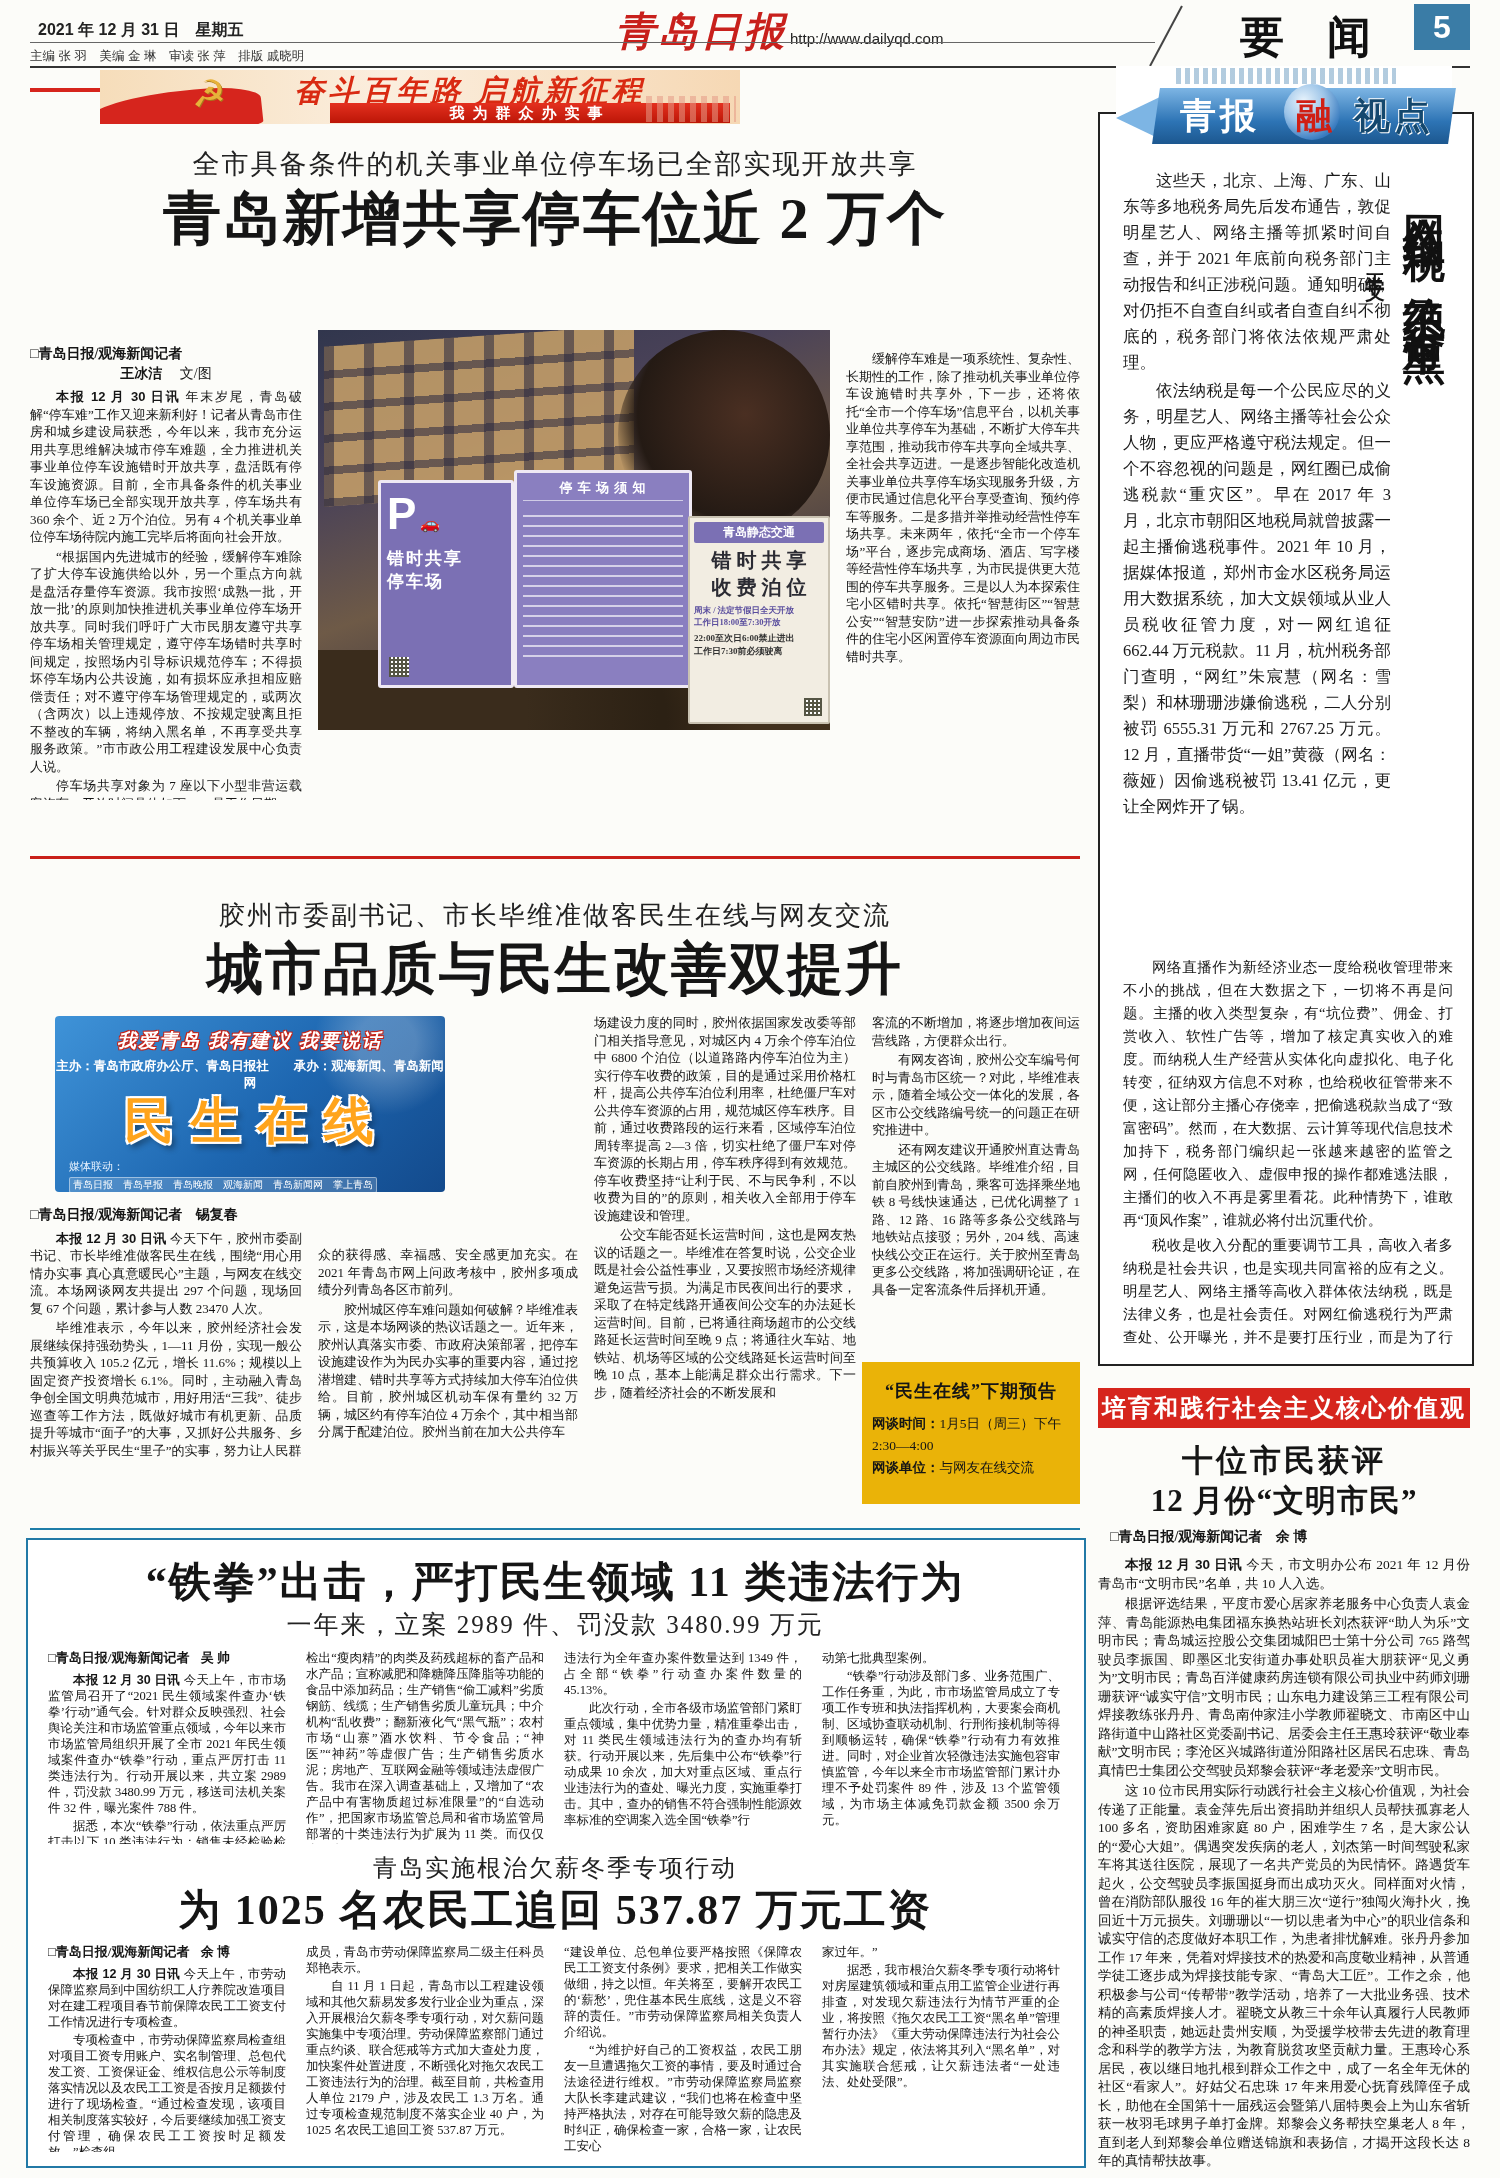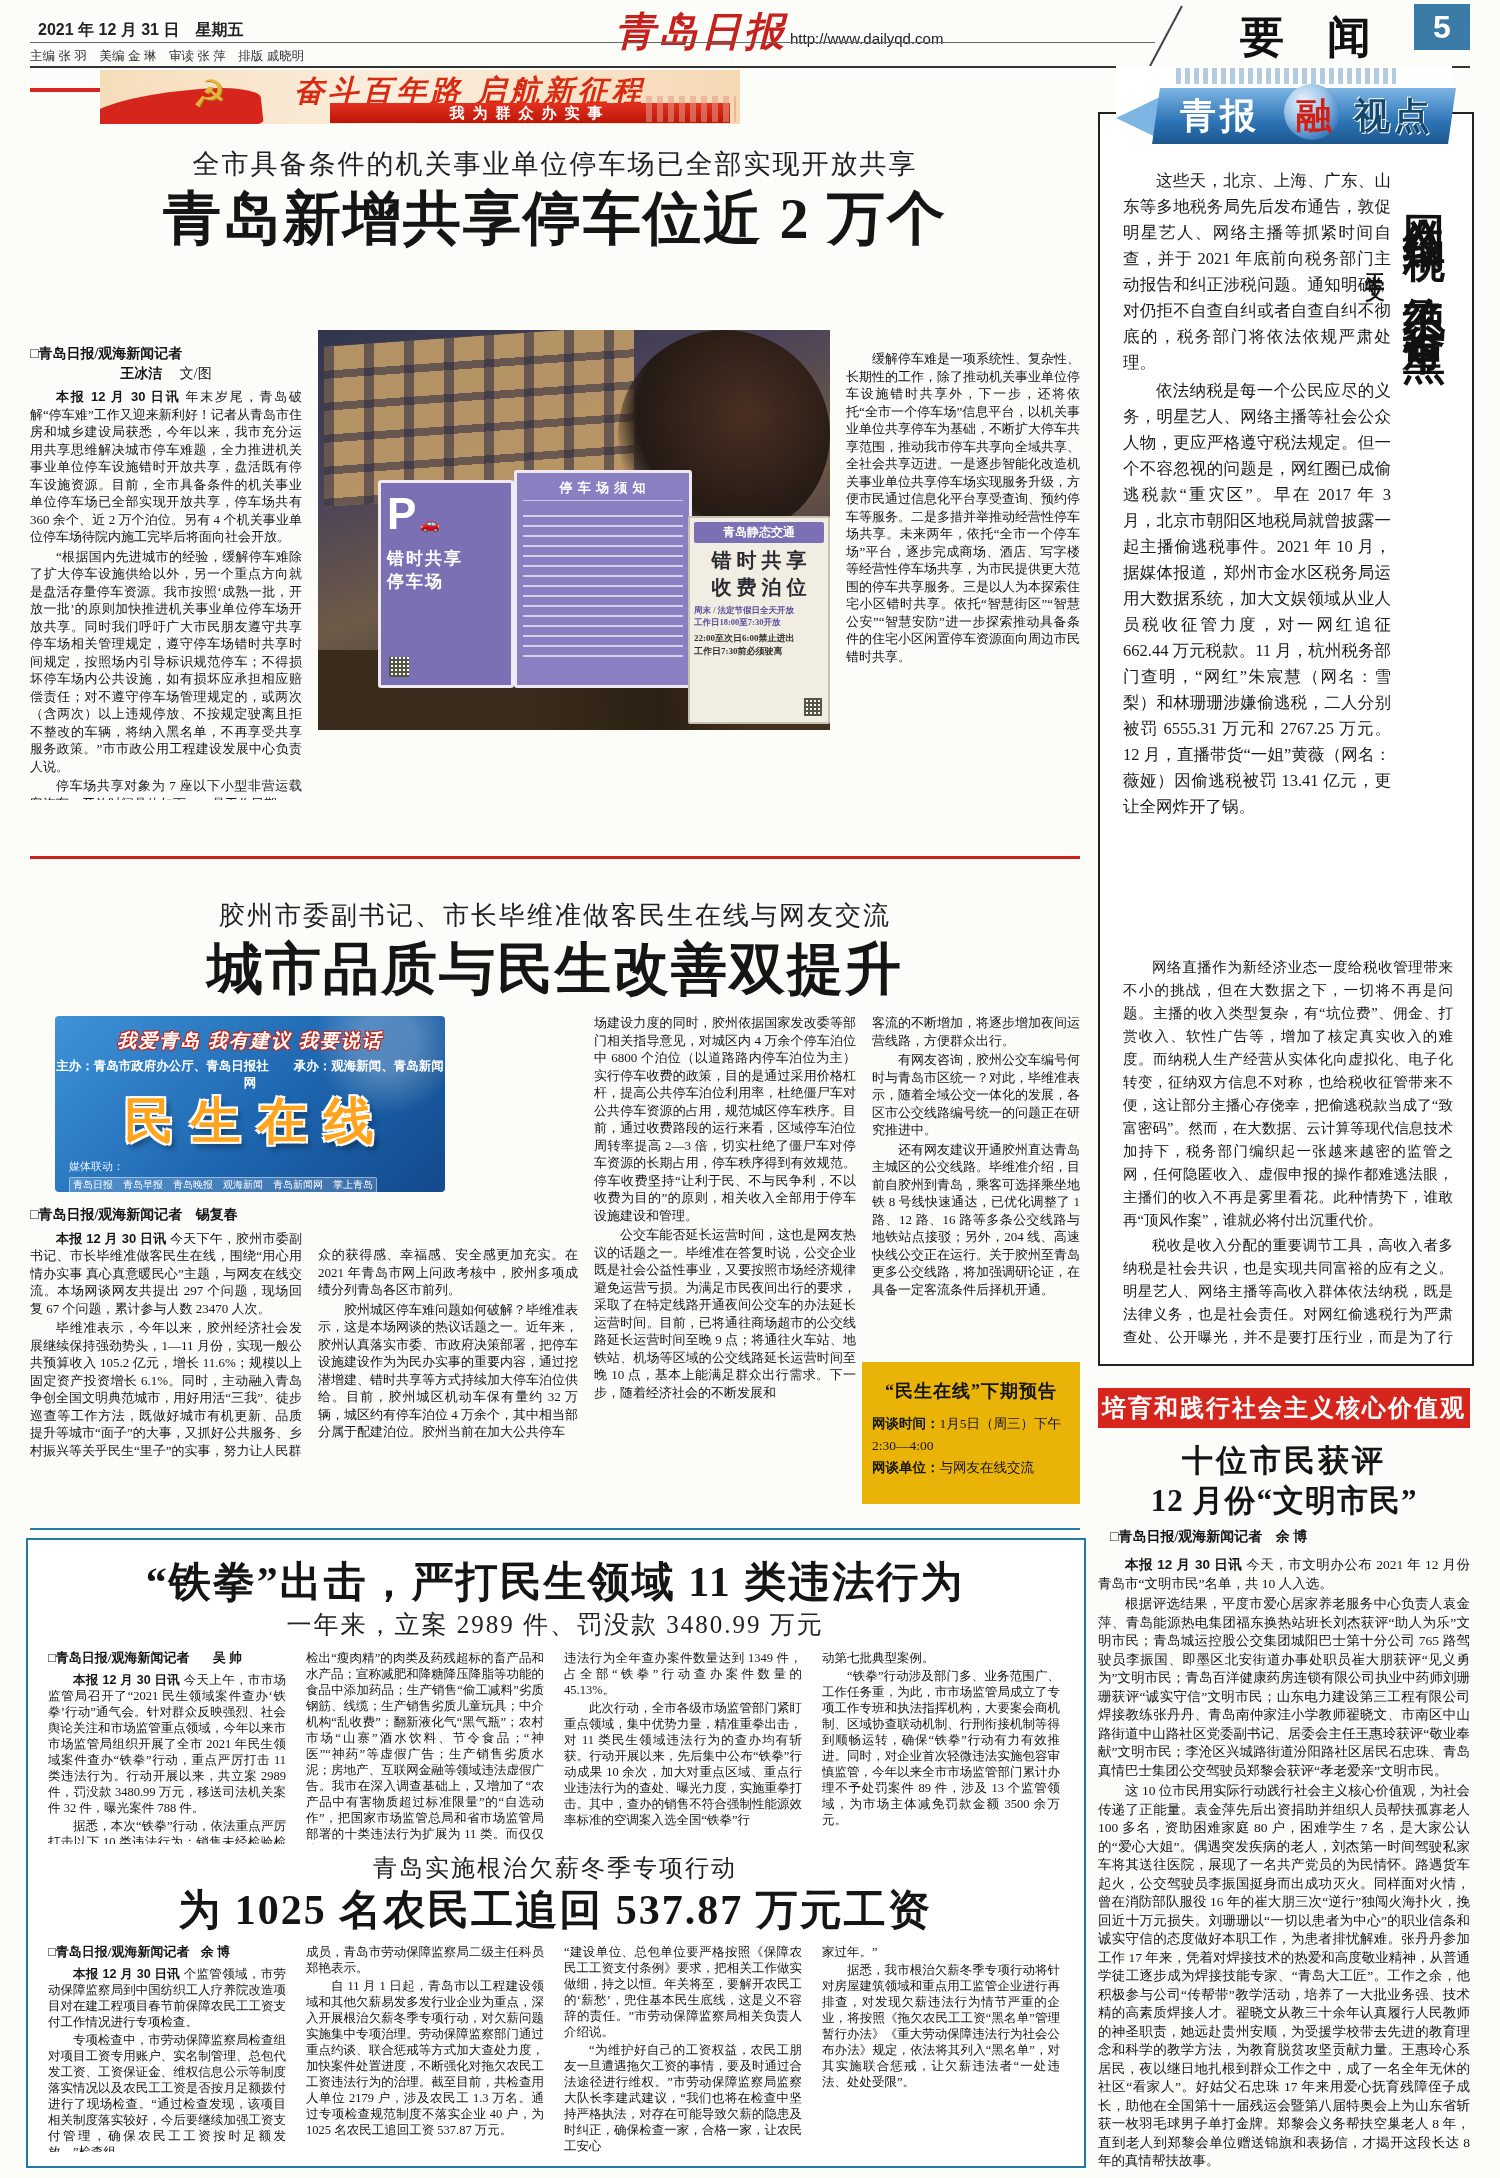--- a/index.html
+++ b/index.html
@@ -168,21 +168,21 @@
 </div>
 
 <div class="abs tealrule" style="left:30px;top:1528px;width:1050px;"></div>
 <div class="abs" style="left:26px;top:1538px;width:1056px;height:626px;border:2px solid #2279a6;background:#fff;"></div>
 
 <div class="abs hl" style="left:30px;top:1554px;width:1050px;font-size:42px;">“铁拳”出击，严打民生领域 11 类违法行为</div>
 <div class="abs kicker" style="left:30px;top:1608px;width:1050px;font-size:25px;">一年来，立案 2989 件、罚没款 3480.99 万元</div>
 
 <div class="abs clip j bodytxt2" style="left:48px;top:1650px;width:238px;height:194px;">
   <p class="byline" style="font-size:13px;"><span>□青岛日报/观海新闻记者</span>
-     <b style="margin-left:20px;">吴 帅</b></p>
+     <b style="margin-left:8px;">吴 帅</b></p>
   <p class="p"><b class="dl">本报 12 月 30 日讯</b>
      <span>今天上午，市市场监管局召开了“2021 民生领域案件查办‘铁拳’行动”通气会。针对群众反映强烈、社会舆论关注和市场监管重点领域，今年以来市市场监管局组织开展了全市 2021 年民生领域案件查办“铁拳”行动，重点严厉打击 11 类违法行为。行动开展以来，共立案 2989 件，罚没款 3480.99 万元，移送司法机关案件 32 件，曝光案件 788 件。</span></p>
   <p class="p">据悉，本次“铁拳”行动，依法重点严厉打击以下 10 类违法行为：销售未经检验检疫或</p>
 </div>
 <div class="abs clip j bodytxt2" style="left:306px;top:1650px;width:238px;height:194px;">
   <p class="p" style="text-indent:0;">检出“瘦肉精”的肉类及药残超标的畜产品和水产品；宣称减肥和降糖降压降脂等功能的食品中添加药品；生产销售“偷工减料”劣质钢筋、线缆；生产销售劣质儿童玩具；中介机构“乱收费”；翻新液化气“黑气瓶”；农村市场“山寨”酒水饮料、节令食品；“神医”“神药”等虚假广告；生产销售劣质水泥；房地产、互联网金融等领域违法虚假广告。我市在深入调查基础上，又增加了“农产品中有害物质超过标准限量”的“自选动作”，把国家市场监管总局和省市场监管局部署的十类违法行为扩展为 11 类。而仅仅这一类</p>
 </div>
 <div class="abs clip j bodytxt2" style="left:564px;top:1650px;width:238px;height:194px;">
   <p class="p" style="text-indent:0;">违法行为全年查办案件数量达到 1349 件，占全部“铁拳”行动查办案件数量的 45.13%。</p>
   <p class="p">此次行动，全市各级市场监管部门紧盯重点领域，集中优势力量，精准重拳出击，对 11 类民生领域违法行为的查办均有斩获。行动开展以来，先后集中公布“铁拳”行动成果 10 余次，加大对重点区域、重点行业违法行为的查处、曝光力度，实施重拳打击。其中，查办的销售不符合强制性能源效率标准的空调案入选全国“铁拳”行</p>
@@ -192,21 +192,21 @@
   <p class="p">“铁拳”行动涉及部门多、业务范围广、工作任务重，为此，市市场监管局成立了专项工作专班和执法指挥机构，大要案会商机制、区域协查联动机制、行刑衔接机制等得到顺畅运转，确保“铁拳”行动有力有效推进。同时，对企业首次轻微违法实施包容审慎监管，今年以来全市市场监管部门累计办理不予处罚案件 89 件，涉及 13 个监管领域，为市场主体减免罚款金额 3500 余万元。</p>
 </div>
 
 <div class="abs kicker" style="left:30px;top:1852px;width:1050px;font-size:24px;">青岛实施根治欠薪冬季专项行动</div>
 <div class="abs hl" style="left:30px;top:1882px;width:1050px;font-size:42px;">为 1025 名农民工追回 537.87 万元工资</div>
 
 <div class="abs clip j bodytxt2" style="left:48px;top:1944px;width:238px;height:208px;">
   <p class="byline" style="font-size:13px;"><span>□青岛日报/观海新闻记者</span>
      <b style="margin-left:8px;">余 博</b></p>
   <p class="p"><b class="dl">本报 12 月 30 日讯</b>
-     <span>个监管领域，市劳动保障监察局到中国纺织工人疗养院改造项目对在建工程项目春节前保障农民工工资支付工作情况进行专项检查。</span></p>
+     <span>今天上午，市劳动保障监察局到中国纺织工人疗养院改造项目对在建工程项目春节前保障农民工工资支付工作情况进行专项检查。</span></p>
   <p class="p">专项检查中，市劳动保障监察局检查组对项目工资专用账户、实名制管理、总包代发工资、工资保证金、维权信息公示等制度落实情况以及农民工工资是否按月足额拨付进行了现场检查。“通过检查发现，该项目相关制度落实较好，今后要继续加强工资支付管理，确保农民工工资按时足额发放。”检查组</p>
 </div>
 <div class="abs clip j bodytxt2" style="left:306px;top:1944px;width:238px;height:208px;">
   <p class="p" style="text-indent:0;">成员，青岛市劳动保障监察局二级主任科员郑艳表示。</p>
   <p class="p">自 11 月 1 日起，青岛市以工程建设领域和其他欠薪易发多发行业企业为重点，深入开展根治欠薪冬季专项行动，对欠薪问题实施集中专项治理。劳动保障监察部门通过重点约谈、联合惩戒等方式加大查处力度，加快案件处置进度，不断强化对拖欠农民工工资违法行为的治理。截至目前，共检查用人单位 2179 户，涉及农民工 1.3 万名。通过专项检查规范制度不落实企业 40 户，为 1025 名农民工追回工资 537.87 万元。</p>
 </div>
 <div class="abs clip j bodytxt2" style="left:564px;top:1944px;width:238px;height:208px;">
   <p class="p" style="text-indent:0;">“建设单位、总包单位要严格按照《保障农民工工资支付条例》要求，把相关工作做实做细，持之以恒。年关将至，要解开农民工的‘薪愁’，兜住基本民生底线，这是义不容辞的责任。”市劳动保障监察局相关负责人介绍说。</p>
   <p class="p">“为维护好自己的工资权益，农民工朋友一旦遭遇拖欠工资的事情，要及时通过合法途径进行维权。”市劳动保障监察局监察大队长李建武建议，“我们也将在检查中坚持严格执法，对存在可能导致欠薪的隐患及时纠正，确保检查一家，合格一家，让农民工安心</p>
 </div>

